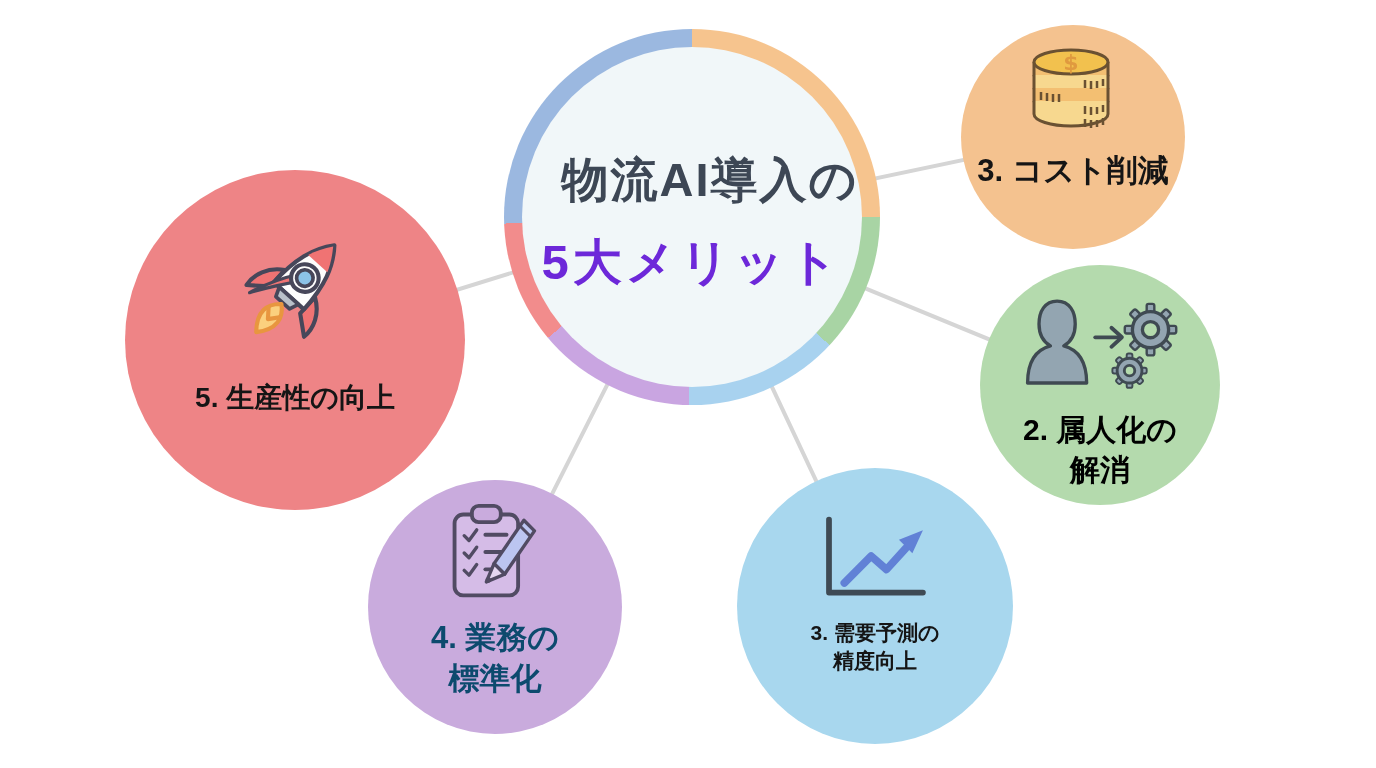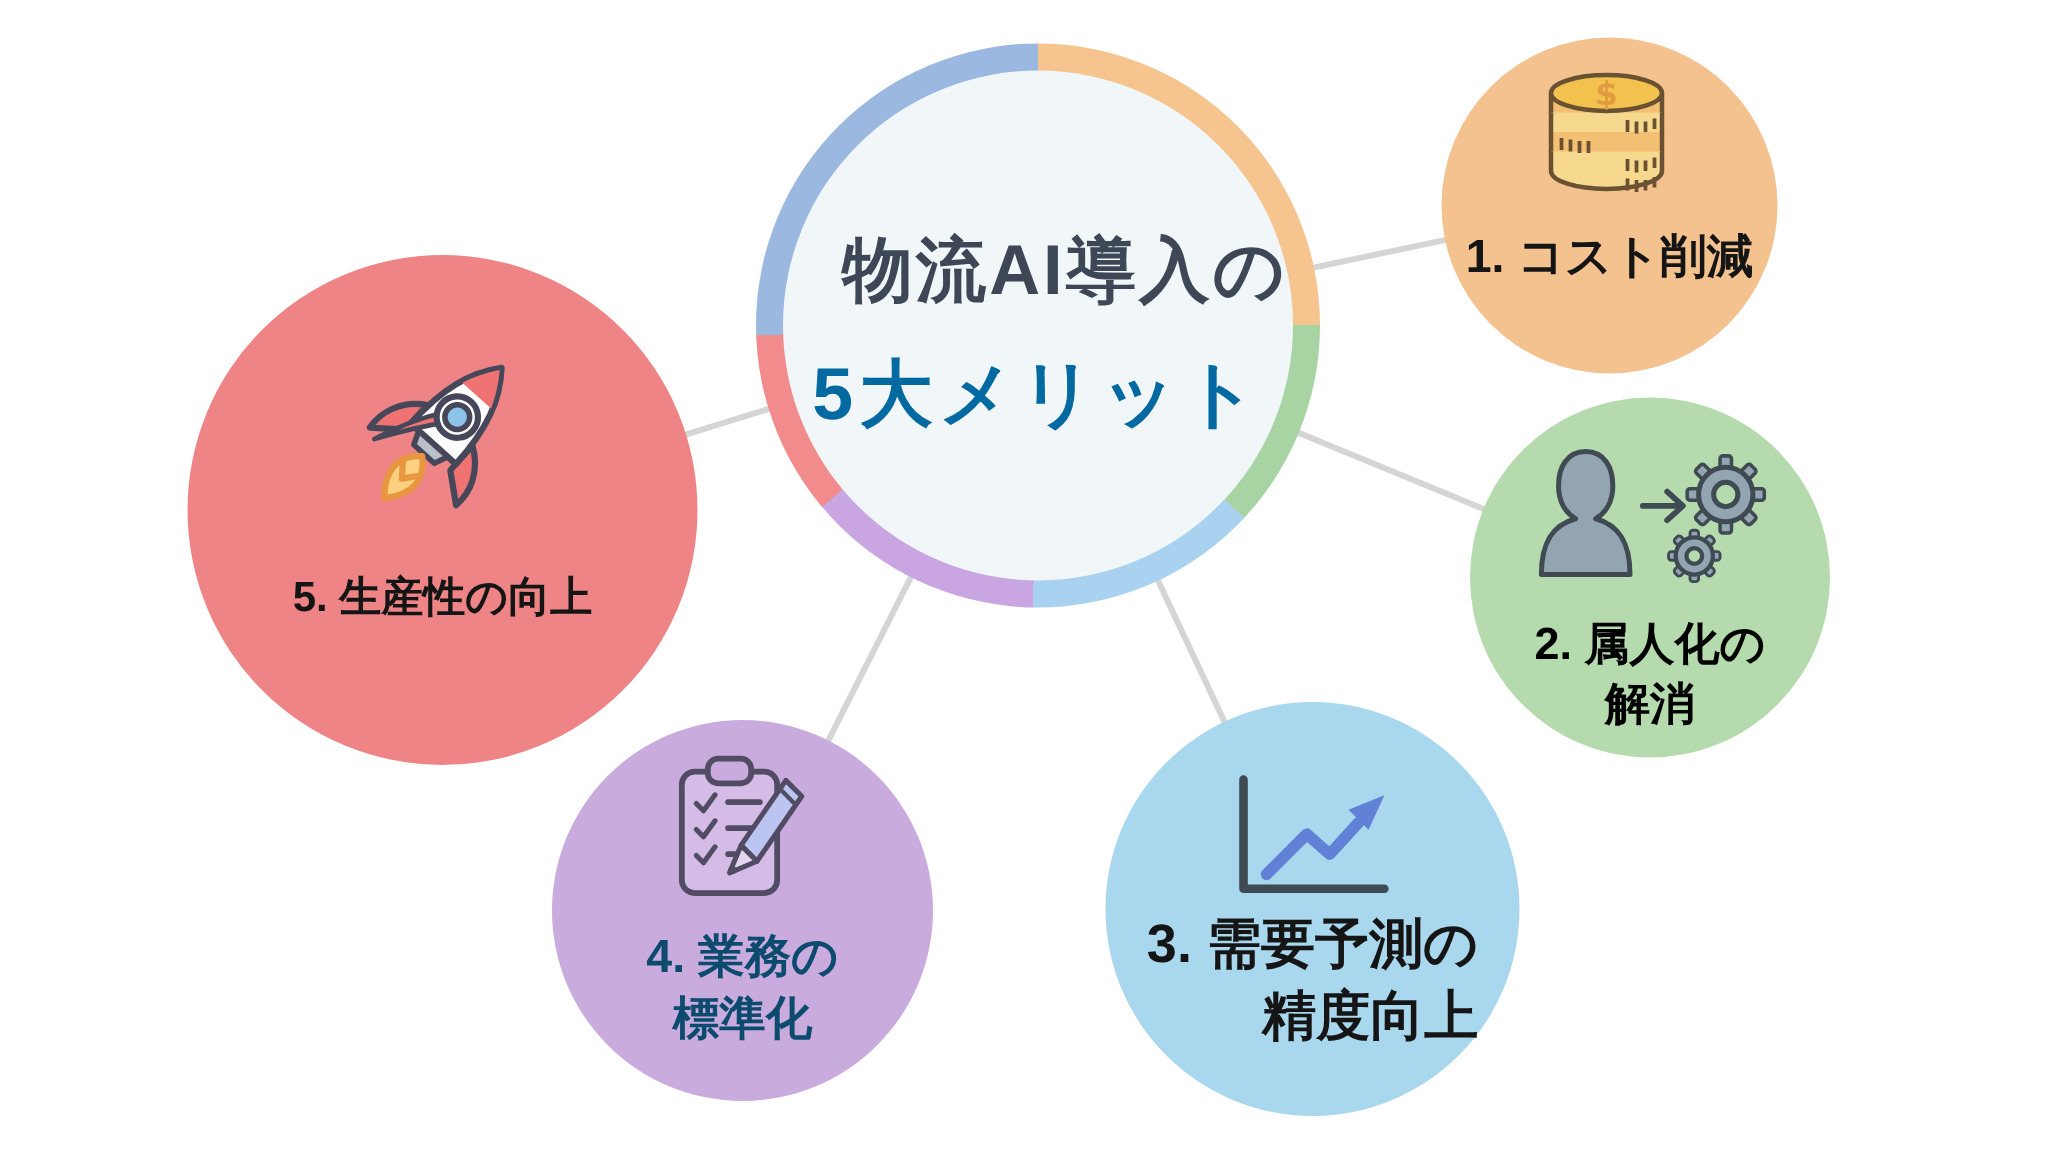--- a/index.html
+++ b/index.html
@@ -28,21 +28,21 @@
     line-height:1.32;font-size:31px;
   }
   .n1{left:961px;top:25px;width:224px;height:224px;}
   .n1 .node-icon{margin-top:20px;}
   .n1 .node-label{margin-top:10px;}
   .n2{left:980px;top:265px;width:240px;height:240px;}
   .n2 .node-icon{margin-top:29px;}
   .n2 .node-label{margin-top:18px;font-size:30px;}
   .n3{left:737px;top:468px;width:276px;height:276px;}
   .n3 .node-icon{margin-top:44px;}
-  .n3 .node-label{margin-top:1px;font-size:36px;text-align:right;}
+  .n3 .node-label{margin-top:15px;font-size:21px;}
   .n4{left:368px;top:480px;width:254px;height:254px;}
   .n4 .node-icon{margin-top:21px;}
   .n4 .node-label{margin-top:13px;}
   .n5{left:125px;top:170px;width:340px;height:340px;}
   .n5 .node-icon{margin-top:50px;}
   .n5 .node-label{margin-top:22px;font-size:28px;}
 </style>
 </head>
 <body>
 
@@ -53,42 +53,42 @@
     <line class="connector-line" x1="692" y1="217" x2="1100" y2="385" stroke-width="4" stroke-linecap="round" stroke="#D5D5D5"></line>
     <line class="connector-line" x1="692" y1="217" x2="875" y2="606" stroke-width="4" stroke-linecap="round" stroke="#D5D5D5"></line>
     <line class="connector-line" x1="692" y1="217" x2="495" y2="607" stroke-width="4" stroke-linecap="round" stroke="#D5D5D5"></line>
     <line class="connector-line" x1="692" y1="217" x2="295" y2="340" stroke-width="4" stroke-linecap="round" stroke="#D5D5D5"></line>
   </svg>
 
   <div class="hub">
     <div class="hub-ring" style="background: conic-gradient(rgb(246, 196, 142) 0deg, rgb(246, 196, 142) 90deg, rgb(168, 212, 164) 90deg, rgb(168, 212, 164) 133deg, rgb(168, 210, 239) 133deg, rgb(168, 210, 239) 181deg, rgb(201, 165, 225) 181deg, rgb(201, 165, 225) 230deg, rgb(242, 140, 140) 230deg, rgb(242, 140, 140) 268deg, rgb(155, 184, 224) 268deg, rgb(155, 184, 224) 360deg);"></div>
     <div class="hub-inner" style="background: rgb(241, 247, 249);">
       <div class="hub-title-1" style="color: rgb(61, 71, 85); margin-left: 36px;">物流AI導入の</div>
-      <div class="hub-title-2" style="color: #0369a1;">5大メリット</div>
+      <div class="hub-title-2" style="color: #6d28d9;">5大メリット</div>
     </div>
   </div>
 
   <div class="node n1" style="background: rgb(244, 194, 143);">
     <svg class="node-icon" width="104" height="96" viewBox="0 0 104 96">
       <g stroke="#6A5132" stroke-width="3">
         <path d="M13 17 v13 a37 12 0 0 0 74 0 v-13" fill="#F3BF72"></path>
         <path d="M13 30 v13 a37 12 0 0 0 74 0 v-13" fill="#F7D88F"></path>
         <path d="M13 43 v13 a37 12 0 0 0 74 0 v-13" fill="#F3BF72"></path>
         <path d="M13 56 v13 a37 12 0 0 0 74 0 v-13" fill="#F7D88F"></path>
         <ellipse cx="50" cy="17" rx="37" ry="12" fill="#F2C14E"></ellipse>
       </g>
       <g stroke="#6A5132" stroke-width="2.5">
         <path d="M64 35 v8 M70 36 v8 M76 36 v7 M82 34 v7"></path>
         <path d="M20 47 v8 M26 48 v8 M32 49 v8 M38 49 v8"></path>
         <path d="M64 61 v8 M70 62 v8 M76 62 v7 M82 60 v7"></path>
         <path d="M64 74 v8 M70 75 v8 M76 75 v7 M82 73 v7"></path>
       </g>
       <text x="50" y="25" text-anchor="middle" font-size="22" font-weight="bold" fill="#E09A3F" font-family="'DejaVu Sans',sans-serif">$</text>
     </svg>
-    <div class="node-label" style="color: rgb(21, 21, 21);">1. コスト削減</div>
+    <div class="node-label" style="color: rgb(21, 21, 21);">3. コスト削減</div>
   </div>
 
   <div class="node n2" style="background: rgb(180, 218, 173);">
     <svg class="node-icon" width="162" height="98" viewBox="0 0 170 100">
       <path d="M40 6 C53 6 59 17 59 30 C59 41 54 49 47 53 C62 57 71 68 71 92 L9 92 C9 68 18 57 33 53 C26 49 21 41 21 30 C21 17 27 6 40 6 Z" fill="#93A5B1" stroke="#3F4A52" stroke-width="3.5" stroke-linejoin="round"></path>
       <g stroke="#3F4A52" stroke-width="4" fill="none" stroke-linecap="round" stroke-linejoin="round">
         <path d="M80 44 H106"></path>
         <path d="M97 34 L108 44 L97 54"></path>
       </g>
       <g>

